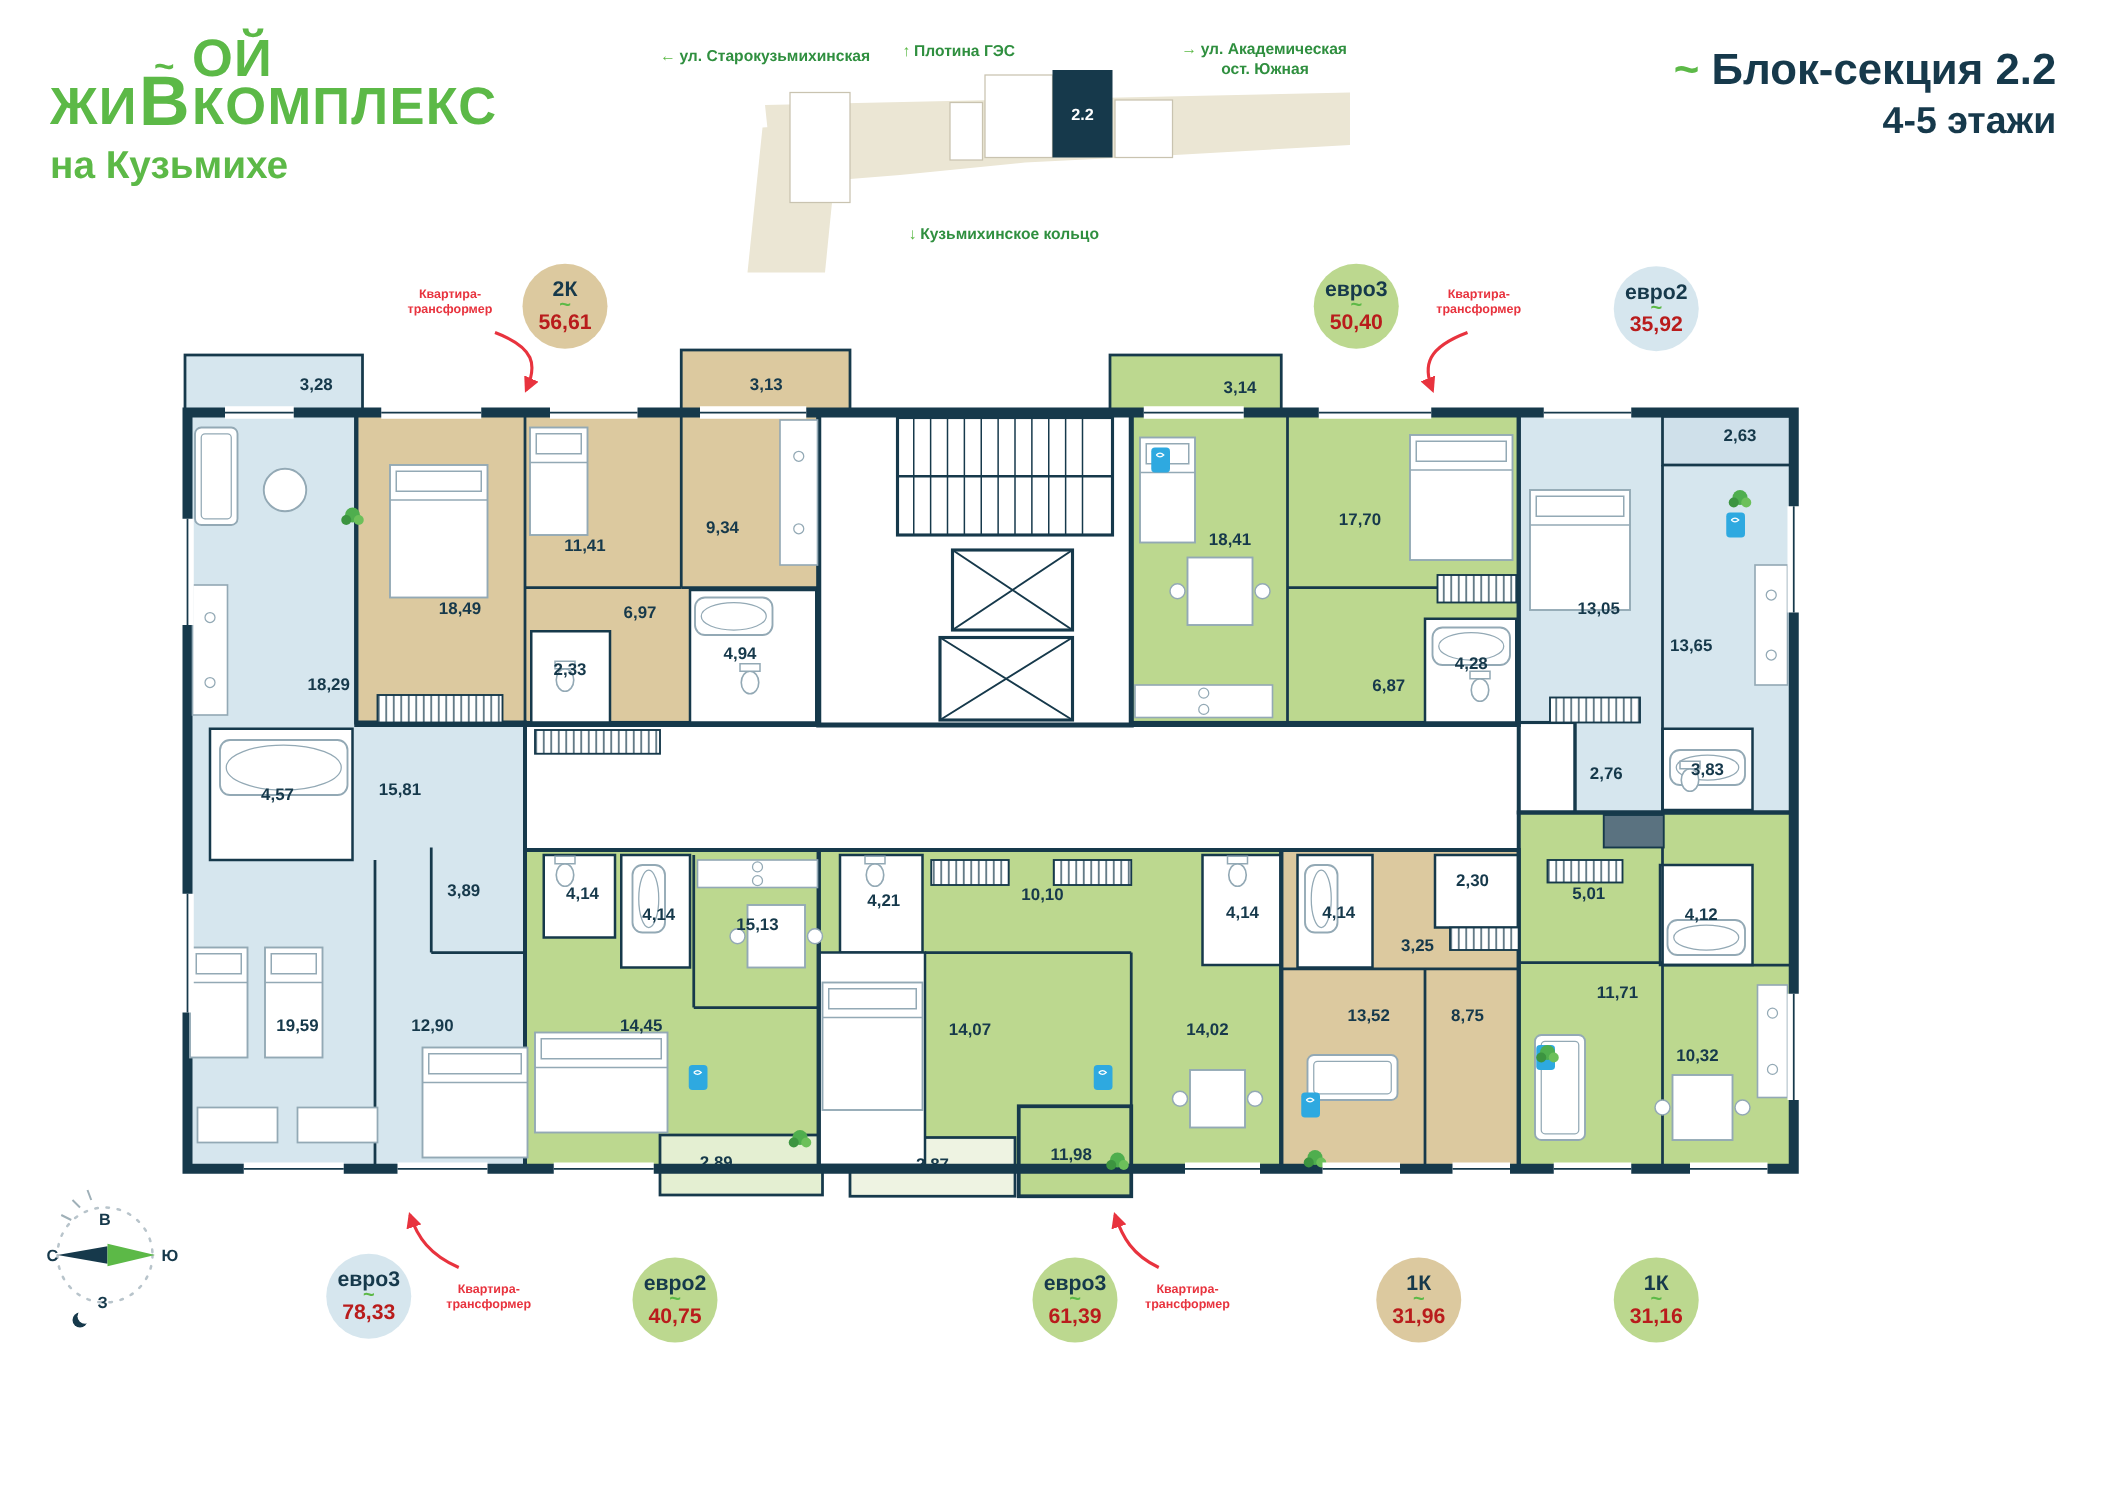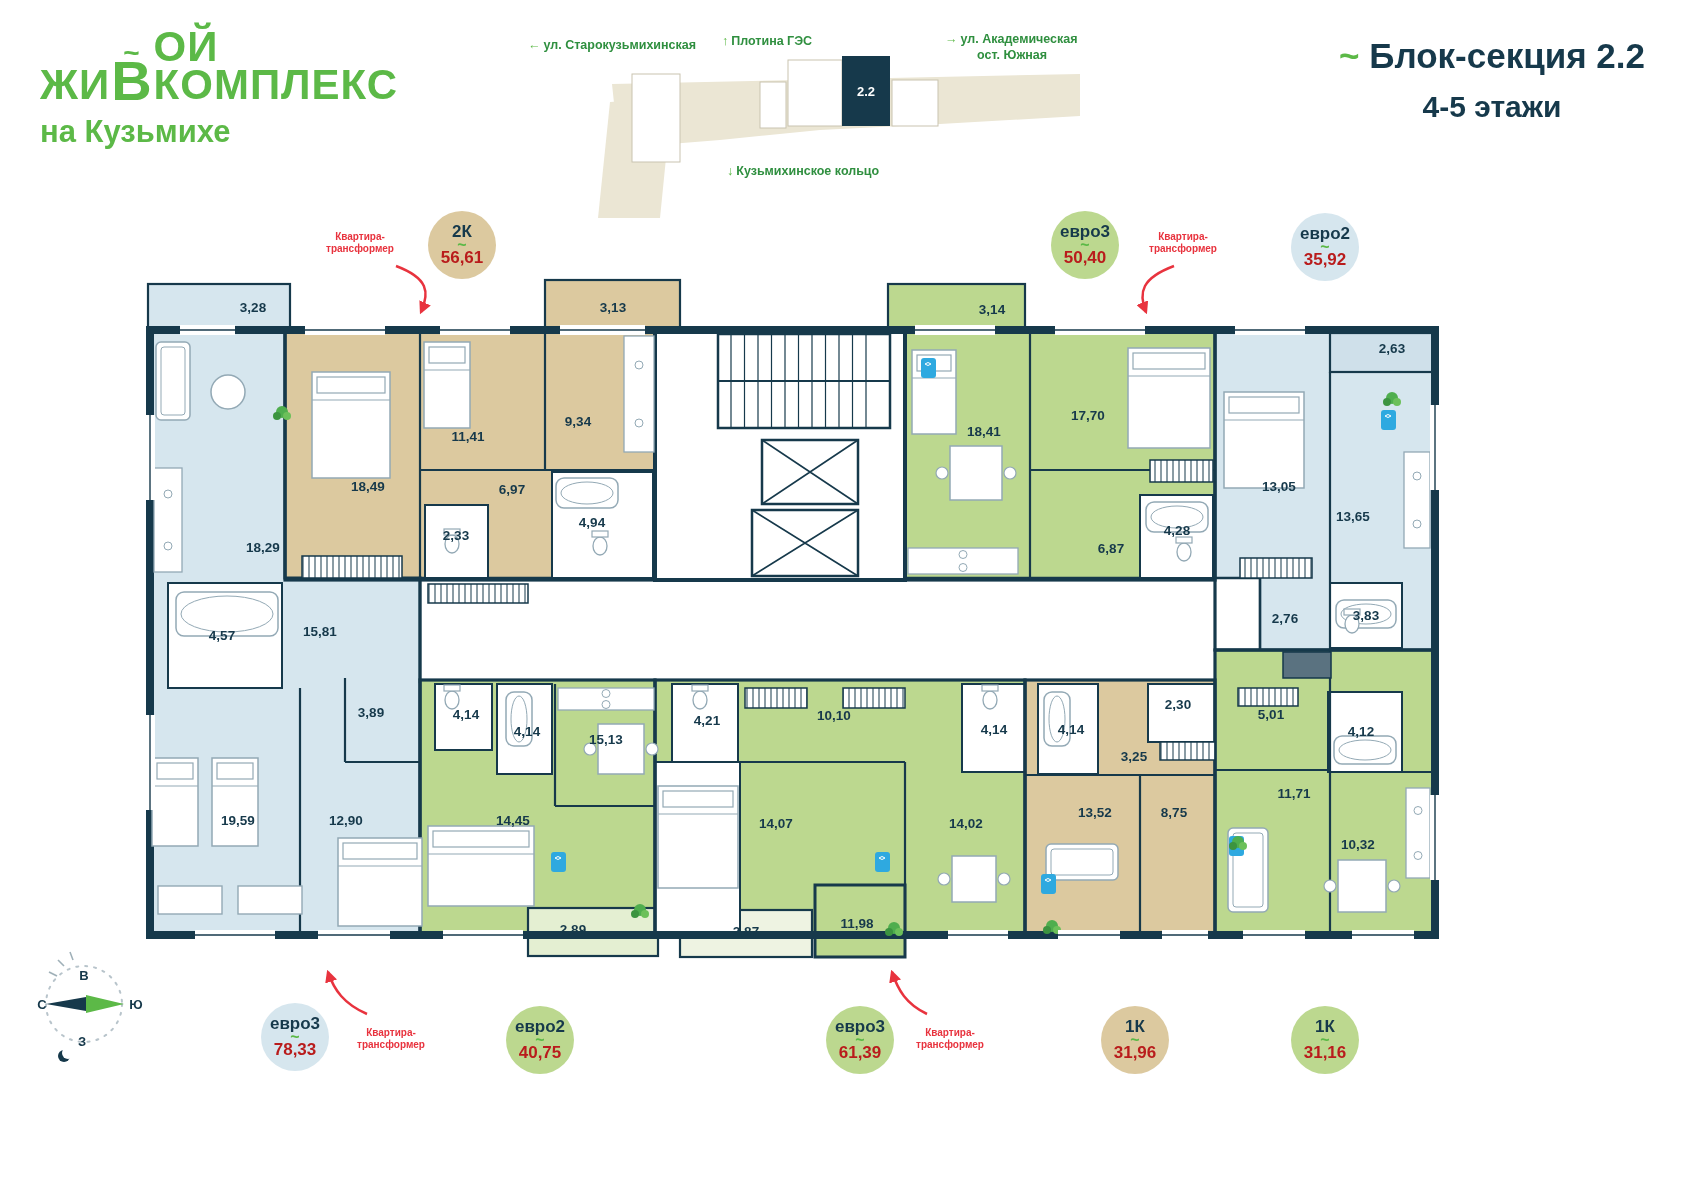--- a/index.html
+++ b/index.html
@@ -11,21 +11,21 @@
   .logo{position:absolute;left:40px;top:28px;color:#5cb947;width:400px}
   .logo-l1{font-size:42px;font-weight:700;letter-spacing:1px;display:flex;align-items:flex-end;line-height:.9}
   .logo-v{position:relative;font-size:56px;line-height:.8;margin:0 1px}
   .logo-tilde{position:absolute;top:-20px;left:50%;transform:translateX(-50%);font-size:28px;line-height:1}
   .logo-l2{font-size:31px;font-weight:700;text-align:left;margin-top:10px}
 
   
   .title-block{position:absolute;right:38px;top:36px;text-align:right}
   .title{font-size:35px;font-weight:800;color:#16394b;white-space:nowrap}
   .title .tld{color:#5cb947}
-  .subtitle{font-size:30px;font-weight:600;color:#16394b;margin-top:14px;text-align:center}
+  .subtitle{font-size:30px;font-weight:600;color:#16394b;margin-top:4px;text-align:right}
 
   
   .site-map{position:absolute;left:520px;top:24px;width:570px;height:210px}
   .map-label{position:absolute;color:#2f8f3f;font-size:12.5px;font-weight:700;line-height:1.25;white-space:nowrap}
   .map-label .ar{color:#5cb947;font-weight:800;margin-right:3px}
   .map-label .l2{display:block;margin-left:32px}
 
   
   .badge{position:absolute;width:68px;height:68px;border-radius:50%;display:flex;flex-direction:column;
          align-items:center;justify-content:center;text-align:center}
@@ -445,27 +445,27 @@
   <div class="map-label" style="left:8px;top:14px">
     <span class="ar">←</span><span>ул. Старокузьмихинская</span>
   </div>
   <div class="map-label" style="left:202px;top:10px">
     <span class="ar">↑</span><span>Плотина ГЭС</span>
   </div>
   <div class="map-label" style="left:425px;top:8px">
     <span class="ar">→</span><span>ул. Академическая</span>
     <span class="l2">ост. Южная</span>
   </div>
-  <div class="map-label" style="left:207px;top:140px">
+  <div class="map-label" style="left:207px;top:156px">
     <span class="ar">↓</span><span>Кузьмихинское кольцо</span>
   </div>
 </div>
 
 <div id="badges">
-    <div class="badge" style="left: 428px; top: 211px; background: rgb(220, 201, 159);">
+    <div class="badge" style="left: 418px; top: 211px; background: rgb(220, 201, 159);">
       <div class="t">2К</div>
       <div class="tl">~</div>
       <div class="a">56,61</div>
     </div>
     <div class="badge" style="left: 1051px; top: 211px; background: rgb(188, 216, 143);">
       <div class="t">евро3</div>
       <div class="tl">~</div>
       <div class="a">50,40</div>
     </div>
     <div class="badge" style="left: 1291px; top: 213px; background: rgb(214, 230, 238);">

